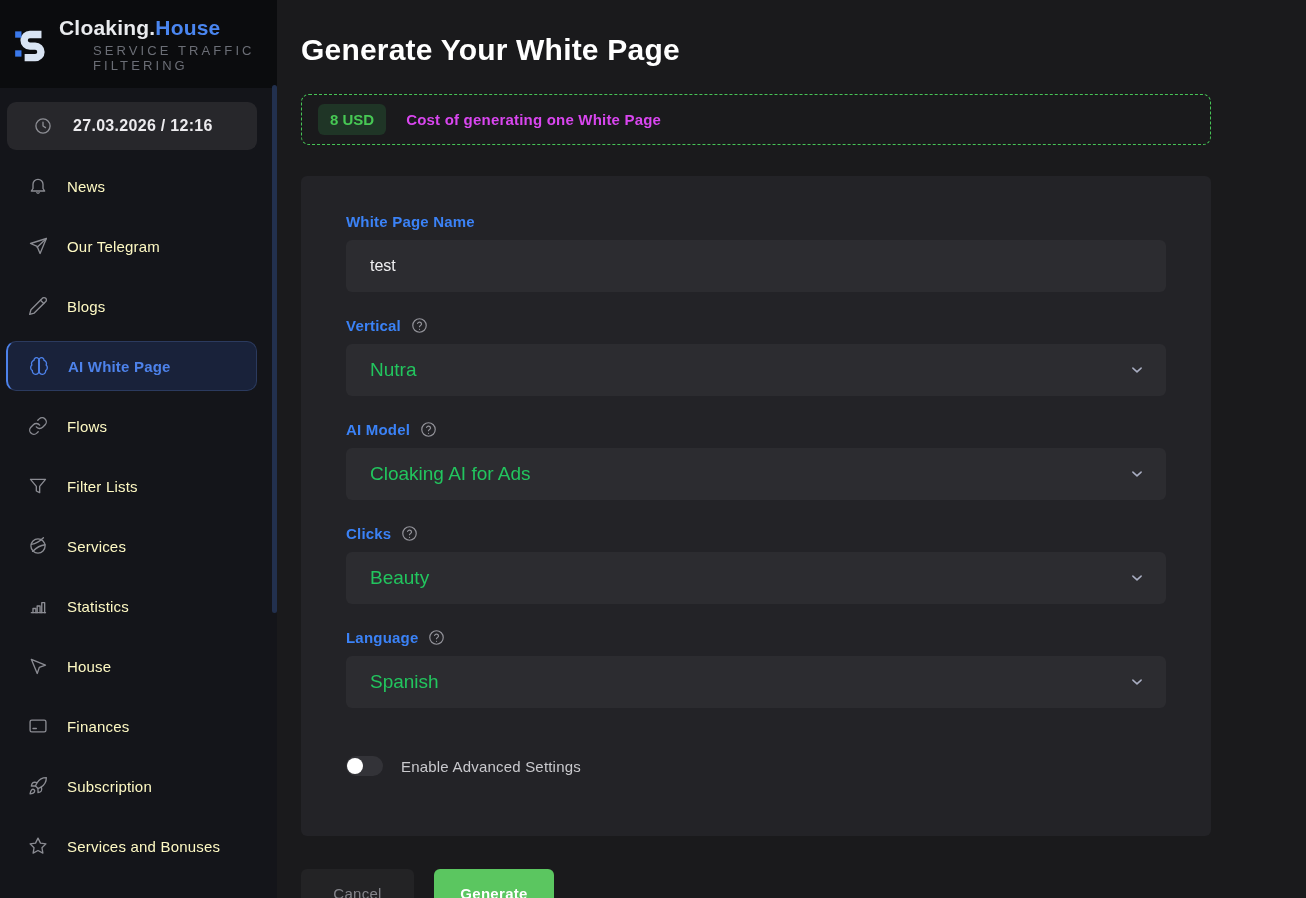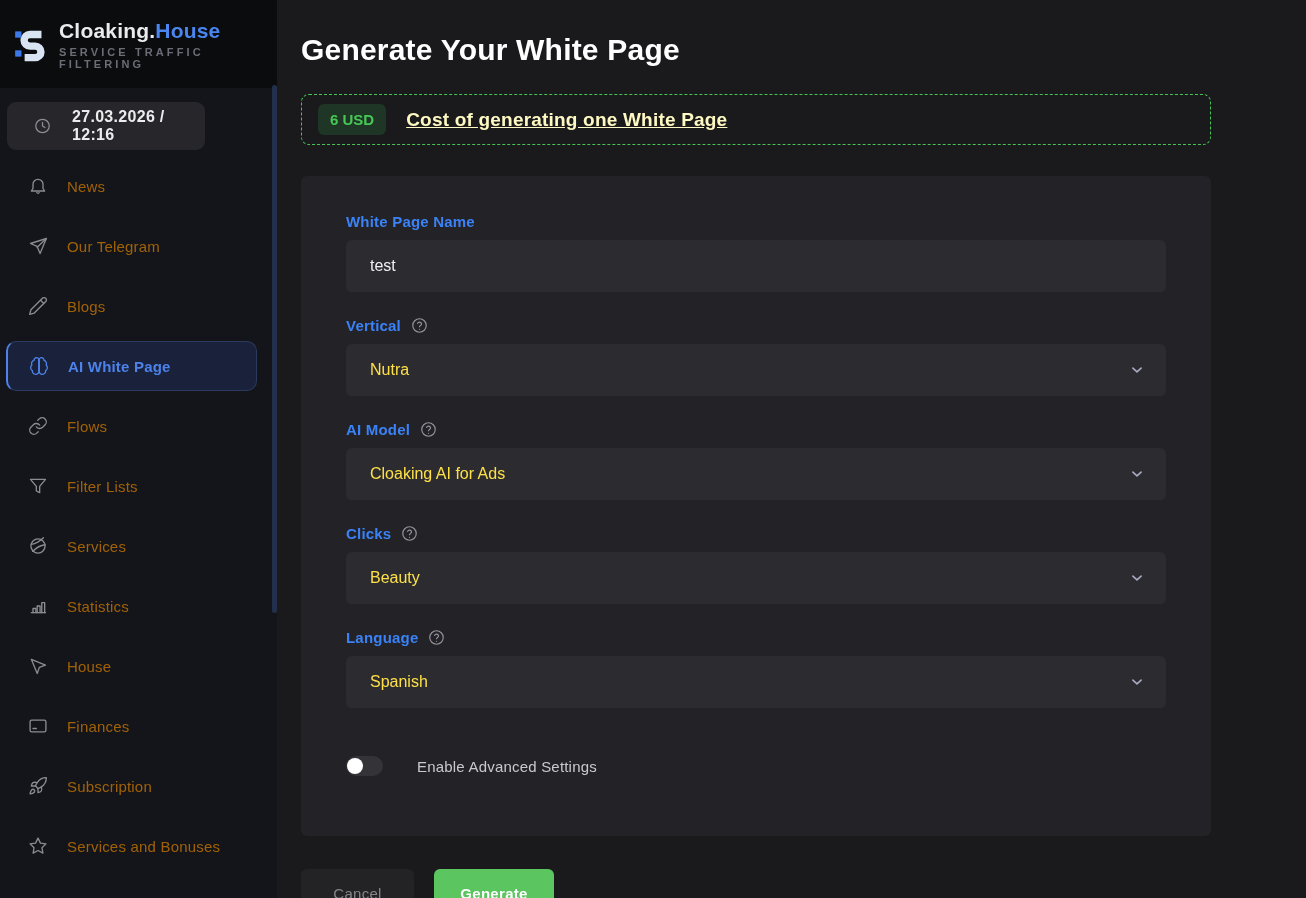--- a/index.html
+++ b/index.html
@@ -7,69 +7,69 @@
     font-family:"Liberation Sans", sans-serif; }
   .app { width:1306px; height:898px; display:flex; }
 
   
   .sidebar { position:relative; width:277px; height:898px; background:#14151a; flex:0 0 277px; }
   .logo-area { height:88px; background:#0b0c0e; display:flex; align-items:center; padding-left:12px; cursor:pointer; }
   .logo-mark { width:40px; height:40px; flex:0 0 40px; }
   .logo-text { margin-left:7px; }
   .logo-name { font-size:21px; font-weight:700; color:#e9ebee; letter-spacing:.2px; }
   .logo-name .accent { color:var(--brand-blue,#4a86f0); }
-  .logo-tagline { font-size:11px; letter-spacing:3.1px; color:#6b6e76; margin-top:3px; font-weight:700; }
-
-  .datetime-pill { margin:14px 20px 6px 7px; width:198px; height:48px; background:#27272b;
+  .logo-tagline { font-size:13px; letter-spacing:3.1px; color:#6b6e76; margin-top:3px; font-weight:400;margin-left:34px; }
+
+  .datetime-pill { margin:14px 20px 6px 7px; width:250px; height:48px; background:#27272b;
     border-radius:9px; display:flex; align-items:center; padding-left:26px; }
   .datetime-pill svg { width:20px; height:20px; stroke:#8d8e94; }
   .datetime-text { margin-left:20px; font-size:16px; font-weight:700; color:#ecebee; letter-spacing:.3px; }
 
   .nav { }
   .nav-item { height:60px; display:flex; align-items:center; padding-left:28px; cursor:pointer; }
   .nav-icon { width:20px; height:20px; flex:0 0 20px; display:flex; }
   .nav-icon svg { width:20px; height:20px; stroke:#8b8c93; fill:none; stroke-width:1.6;
     stroke-linecap:round; stroke-linejoin:round; }
-  .nav-label { margin-left:19px; font-size:15px; font-weight:500; color:#a16207; letter-spacing:.2px; }
+  .nav-label { margin-left:19px; font-size:15px; font-weight:500; color:#fef9c3; letter-spacing:.2px; }
   .nav-item.active { height:50px; margin:5px 20px 5px 6px; padding-left:21px; width:251px;
     background:#19223a; border:1px solid #2b3a5e; border-left:2px solid var(--accent-blue,#4d82ea);
     border-radius:10px; }
   .nav-item.active .nav-label { color:var(--accent-blue,#4d82ea); font-weight:700; }
   .nav-item.active .nav-icon svg { stroke:var(--accent-blue,#4d82ea); }
 
   .sidebar-scroll-thumb { position:absolute; top:85px; right:0; width:5px; height:528px;
     background:#22304e; border-radius:3px; }
 
   
   .main { flex:1; padding:0 0 0 24px; }
   .page-title { font-size:30px; line-height:44px; font-weight:800; color:#ffffff; letter-spacing:.2px;margin-top:28px; }
 
   .cost-banner { margin-top:22px; width:910px; height:51px; border:1px dashed var(--green-border,#46c556);
     border-radius:8px; display:flex; align-items:center; padding-left:16px; }
   .cost-badge { background:var(--green-badge-bg,#1f3526); color:var(--green-text,#47c854);
     font-size:15px; font-weight:700; padding:7px 12px; border-radius:6px; }
-  .cost-text { margin-left:20px; font-size:19px; font-weight:700; color:#fef9c3; letter-spacing:.2px;text-decoration:underline; }
+  .cost-text { margin-left:20px; font-size:15px; font-weight:700; color:#d946ef; letter-spacing:.2px; }
 
   .form-panel { margin-top:31px; width:910px; height:660px; background:#232327; border-radius:6px;
     padding:36px 45px 0 45px; }
   .field-group { margin-bottom:24px; }
   .field-label-row { display:flex; align-items:center; margin-bottom:9px; height:19px; }
   .field-label { font-size:15px; font-weight:700; color:#3b82f6; letter-spacing:.2px; }
   .help-icon { margin-left:9px; width:19px; height:19px; display:flex; cursor:pointer; }
   .help-icon svg { width:19px; height:19px; stroke:#93939a; fill:none; stroke-width:1.5;
     stroke-linecap:round; stroke-linejoin:round; }
   .text-input { width:820px; height:52px; background:#2c2c30; border:none; border-radius:6px;
     color:#f0f0f2; font-size:16px; padding:0 24px; outline:none; font-family:"Liberation Sans",sans-serif; }
   .select { width:820px; height:52px; background:#2c2c30; border-radius:6px; display:flex;
     align-items:center; padding:0 20px 0 24px; cursor:pointer; }
-  .select-value { font-size:16px; color:#fde047; flex:1; }
+  .select-value { font-size:19px; color:#22c55e; flex:1; }
   .select svg { width:18px; height:18px; stroke:#a9aec2; fill:none; stroke-width:2;
     stroke-linecap:round; stroke-linejoin:round; }
 
-  .toggle-row { margin-top:48px; display:flex; align-items:center;gap:16px; }
+  .toggle-row { margin-top:48px; display:flex; align-items:center; }
   .toggle { width:37px; height:20px; background:#333338; border-radius:10px; position:relative; cursor:pointer; }
   .toggle-knob { position:absolute; left:1px; top:2px; width:16px; height:16px; background:#ffffff;
     border-radius:50%; }
   .toggle-label { margin-left:18px; font-size:15px; font-weight:500; color:#c9c9cd; letter-spacing:.2px; }
 
   .actions { margin-top:33px; display:flex; }
   .btn { height:49px; border:none; border-radius:6px; font-size:15px; cursor:pointer;
     font-family:"Liberation Sans",sans-serif; letter-spacing:.3px; }
   .btn-cancel { width:113px; background:#232325; color:#84848a; font-weight:500; }
   .btn-generate { width:120px; margin-left:20px; background:var(--green,#5bc660); color:#ffffff; font-weight:700; }
@@ -227,21 +227,21 @@
 
     </nav>
 
     <div class="sidebar-scroll-thumb"></div>
   </aside>
 
   <main class="main">
     <h1 class="page-title">Generate Your White Page</h1>
 
     <div class="cost-banner">
-      <span class="cost-badge">6 USD</span>
+      <span class="cost-badge">8 USD</span>
       <span class="cost-text">Cost of generating one White Page</span>
     </div>
 
     <section class="form-panel">
 
       <div class="field-group">
         <div class="field-label-row">
           <span class="field-label">White Page Name</span>
         </div>
         <input class="text-input" type="text" value="test" style="">

